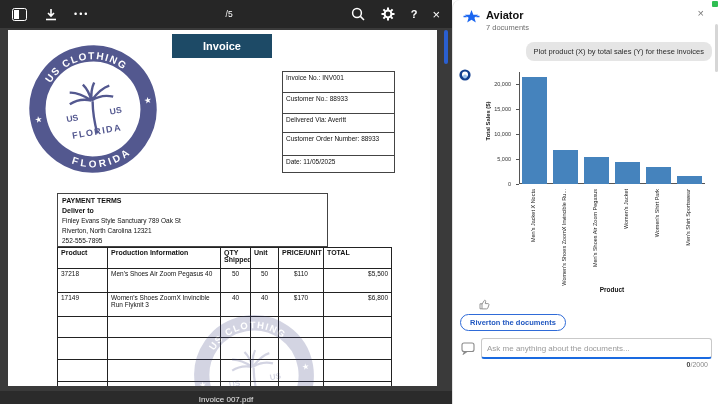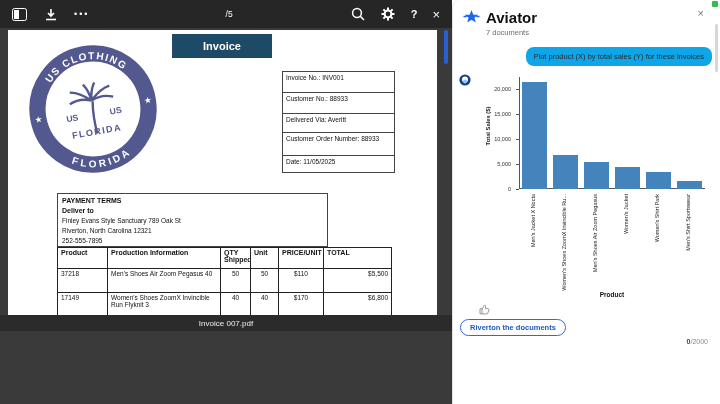--- a/index.html
+++ b/index.html
@@ -9,21 +9,21 @@
   
   .viewer { width:452px; display:flex; flex-direction:column; background:#3a3a3a; }
   .toolbar { height:28px; background:#262626; display:flex; align-items:center; padding:0 12px; flex:none; }
   .tb-icon { color:#fff; display:flex; align-items:center; cursor:pointer; }
   .tb-dots { color:#fff; font-size:9px; letter-spacing:2px; margin-left:16px; }
   .page-field { width:94px; height:17px; background:#2e2e2e; border:1px solid #8a8a8a; border-radius:2px;
                 color:#fff; font-size:7.5px; text-align:center; font-family:"Liberation Sans",sans-serif; }
   .page-total { color:#fff; font-size:8.5px; margin-left:5px; }
   .tb-q { color:#fff; font-size:11px; font-weight:bold; }
   .tb-x { color:#fff; font-size:13px; }
-  .canvas { position:relative; height:287px; flex:none; overflow:hidden; }
+  .canvas { position:relative; height:363px; flex:none; overflow:hidden; }
   .pdf-scrollbar { position:absolute; right:4px; top:2px; width:4px; height:34px; background:#2a5fd0; border-radius:2px; }
   .footer { height:16px; background:#2b2b2b; color:#eee; font-size:8px; display:flex; align-items:center; justify-content:center; flex:none; }
 
   
   .page { position:absolute; left:8px; top:2px; width:429px; height:356px; background:#fff; overflow:hidden; color:#111; }
   .inv-title { position:absolute; left:164px; top:4px; width:100px; height:24px; background:#1d4a66; color:#fff;
                font-size:11px; font-weight:bold; display:flex; align-items:center; justify-content:center; }
   .stamp-main { position:absolute; left:18px; top:12px; width:134px; height:134px; opacity:.88; }
   .stamp-wm { position:absolute; left:183px; top:282px; width:126px; height:126px; opacity:.22; }
   .info-box { position:absolute; left:274px; top:41px; width:113px; border:1px solid #444; }
@@ -39,24 +39,24 @@
   .c-tot { text-align:right; vertical-align:middle; }
 
   
   .panel { flex:1; background:#fff; position:relative; border-left:1px solid #e2e2e2; border-top-left-radius:8px;
            display:flex; flex-direction:column; overflow:hidden; }
   .green-dot { position:absolute; top:1px; right:2px; width:6px; height:6px; background:#2fbe52; border-radius:1px; }
   .panel-close { position:absolute; top:8px; right:16px; color:#777; font-size:11px; line-height:11px; cursor:pointer; }
   .panel-scrollbar { position:absolute; right:2px; top:24px; width:3px; height:48px; background:#d6d6d6; border-radius:2px; }
   .p-header { display:flex; align-items:flex-start; padding:9px 10px 0 10px; }
   .p-htext { margin-left:6px; }
-  .p-title { font-size:15px; font-weight:bold; color:#111; }
+  .p-title { font-size:11px; font-weight:bold; color:#111; }
   .p-sub { font-size:7.5px; color:#6e6e6e; margin-top:2px; }
   .p-link { font-size:9px; color:#1763e6; margin:8px 0 0 27px; cursor:pointer; }
-  .bubble { align-self:flex-end; margin:10px 8px 0 0; max-width:210px; background:#0ea5e9; color:#2b2b2b;
+  .bubble { align-self:flex-end; margin:10px 8px 0 0; max-width:210px; background:#e5e5e5; color:#2b2b2b;
             font-size:7.5px; padding:5px 8px; border-radius:8px; }
   .chart-row { position:relative; margin-top:5px; }
   .avatar { position:absolute; left:6px; top:3px; width:12px; height:12px; }
   .chart { position:relative; width:236px; height:228px; margin-left:22px; }
   .ylabel { position:absolute; left:-32px; top:52px; width:90px; transform:rotate(-90deg); transform-origin:center;
             font-size:5.8px; font-weight:bold; color:#222; text-align:center; }
   .plot { position:absolute; left:44px; top:6px; width:186px; height:112px; border-left:1px solid #555; border-bottom:1px solid #555; }
   .ytick { position:absolute; width:36px; text-align:right; font-size:5.5px; color:#333; }
   .ytickmark { position:absolute; width:3px; height:1px; background:#555; }
   .bar { position:absolute; }
@@ -301,17 +301,24 @@
     </div>
 
     <div class="thumb-row">
       <svg width="11" height="11" viewBox="0 0 11 11">
         <path d="M1 4.8 h2 v5 h-2 z M3 5.2 l2.2-3.6 c.5-.8 1.7-.3 1.5.7 L6.3 4.6 h2.6 c.8 0 1.3.7 1 1.4 l-1.1 3.1 c-.2.5-.6.8-1.1.8 H3" fill="none" stroke="#8a8a8a" stroke-width="0.9"></path>
       </svg>
     </div>
 
     <button class="sum-btn">Riverton the documents</button>
 
+    <div class="input-row">
+      <svg class="chat-icon" width="14" height="13" viewBox="0 0 14 13">
+        <rect x="1" y="1" width="12" height="8.5" rx="2" fill="none" stroke="#8a8a8a" stroke-width="1.1"></rect>
+        <path d="M3.5 9.5 L2.5 12 L6 9.5" fill="none" stroke="#8a8a8a" stroke-width="1.1"></path>
+      </svg>
+      <input class="chat-input" placeholder="Ask me anything about the documents..." style="">
+    </div>
     <div class="counter">
       <b>0</b><span>/2000</span>
     </div>
   </div>
 </div>
 
 </body></html>

